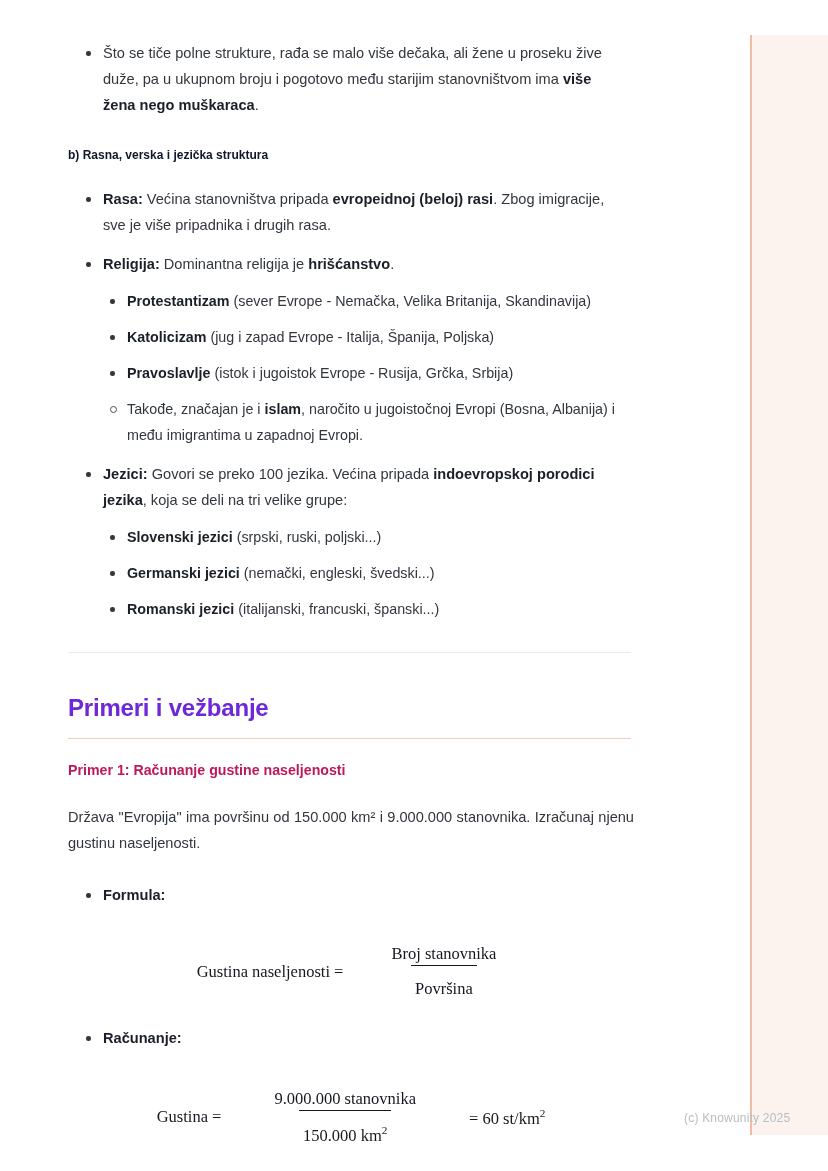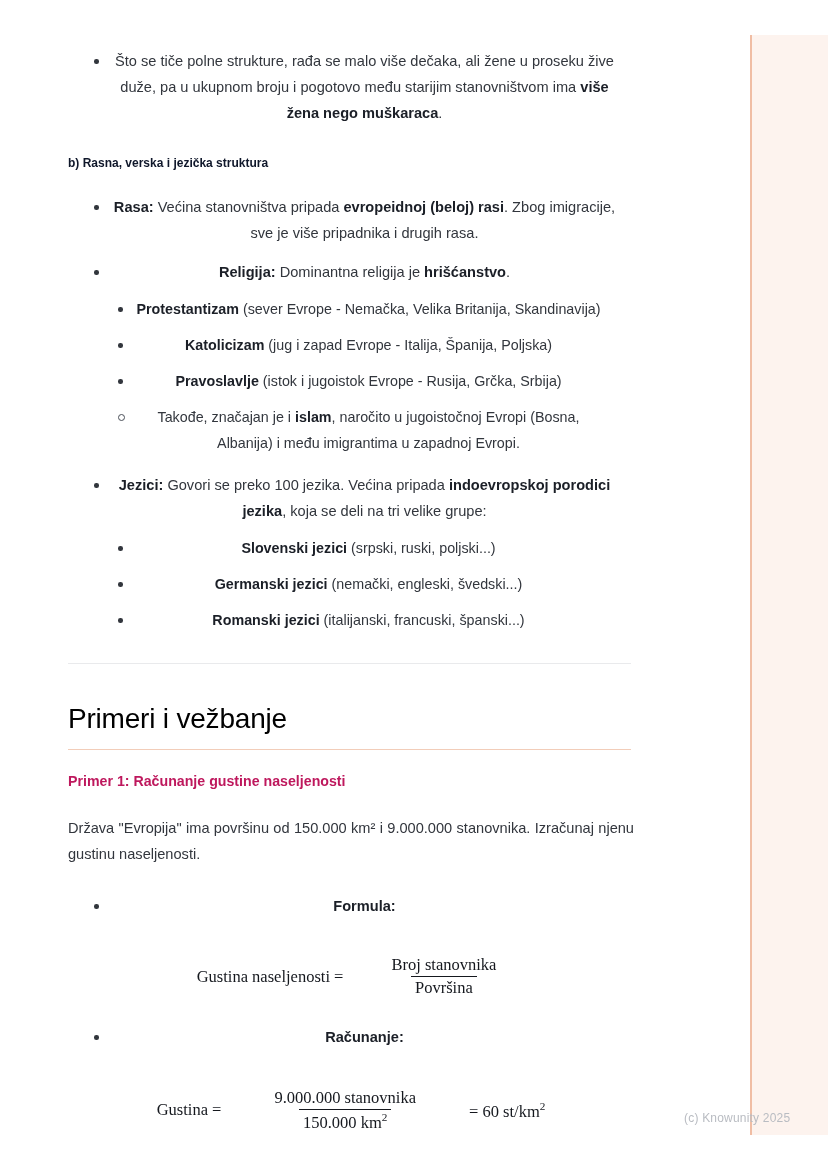--- a/index.html
+++ b/index.html
@@ -26,21 +26,21 @@
 
   
   #content {
     position: absolute;
     left: 68px; top: 32px;
     width: 566px;
   }
 
   ul {
     list-style: none;
-    margin: 16px; padding: 0; text-align: center;
+    margin: 8px; padding: 0;
   }
 
   li.lvl1, li.lvl2 {
     position: relative;
     font-size: 14.6px;
     line-height: 26px;
     color: #32363d;
   }
   li.lvl1 {
     padding-left: 27px;
@@ -92,23 +92,23 @@
   
   hr.rule {
     border: none;
     border-top: 1px solid #e9eaec;
     margin: 30px 0 0 0;
     width: 563px;
   }
 
   
   h1.section-title {
-    font-size: 28px;
-    font-weight: 400;
-    color: #000000;
+    font-size: 24px;
+    font-weight: 700;
+    color: #6d28d9;
     margin: 38px 0 0 0;
     letter-spacing: -0.2px;
     line-height: 34px;
   }
   hr.orange-rule {
     border: none;
     border-top: 1.6px solid #f2cdb9;
     margin: 13px 0 0 0;
     width: 563px;
   }
@@ -145,21 +145,21 @@
 
   .frac {
     display: inline-flex;
     flex-direction: column;
     align-items: center;
     vertical-align: middle;
     margin: 0 5px;
   }
   .frac .num { padding: 0 4px 1px 4px; }
   .frac .den {
-    padding: 1px 4px 0 4px;
+    padding: 13px 4px 0 4px;
     border-top: 1.3px solid #15181e;
   }
   .eqpart { white-space: nowrap; }
   sup.sq { font-size: 0.68em; vertical-align: super; }
 
   
   #footer-watermark {
     position: absolute;
     left: 684px; top: 1111px;
     font-size: 12px;

